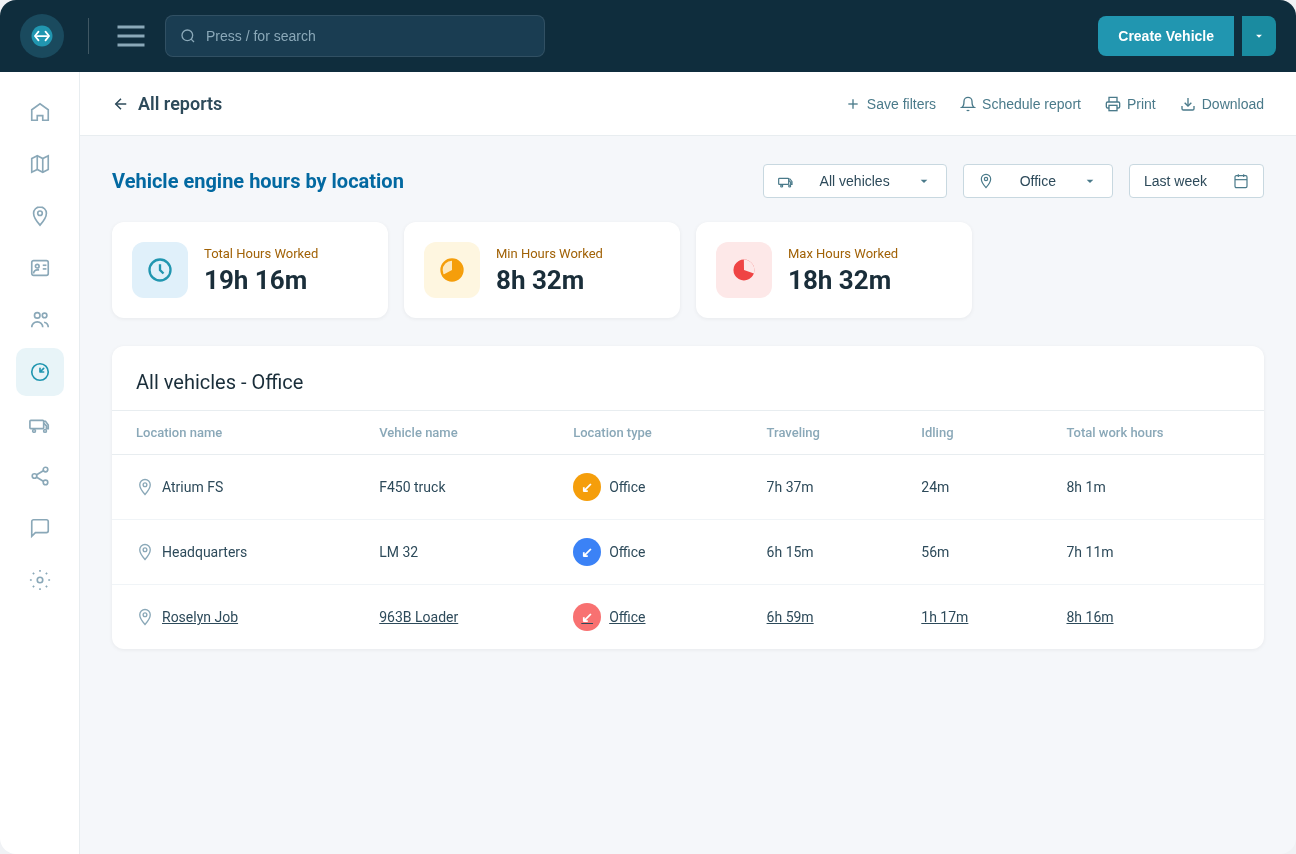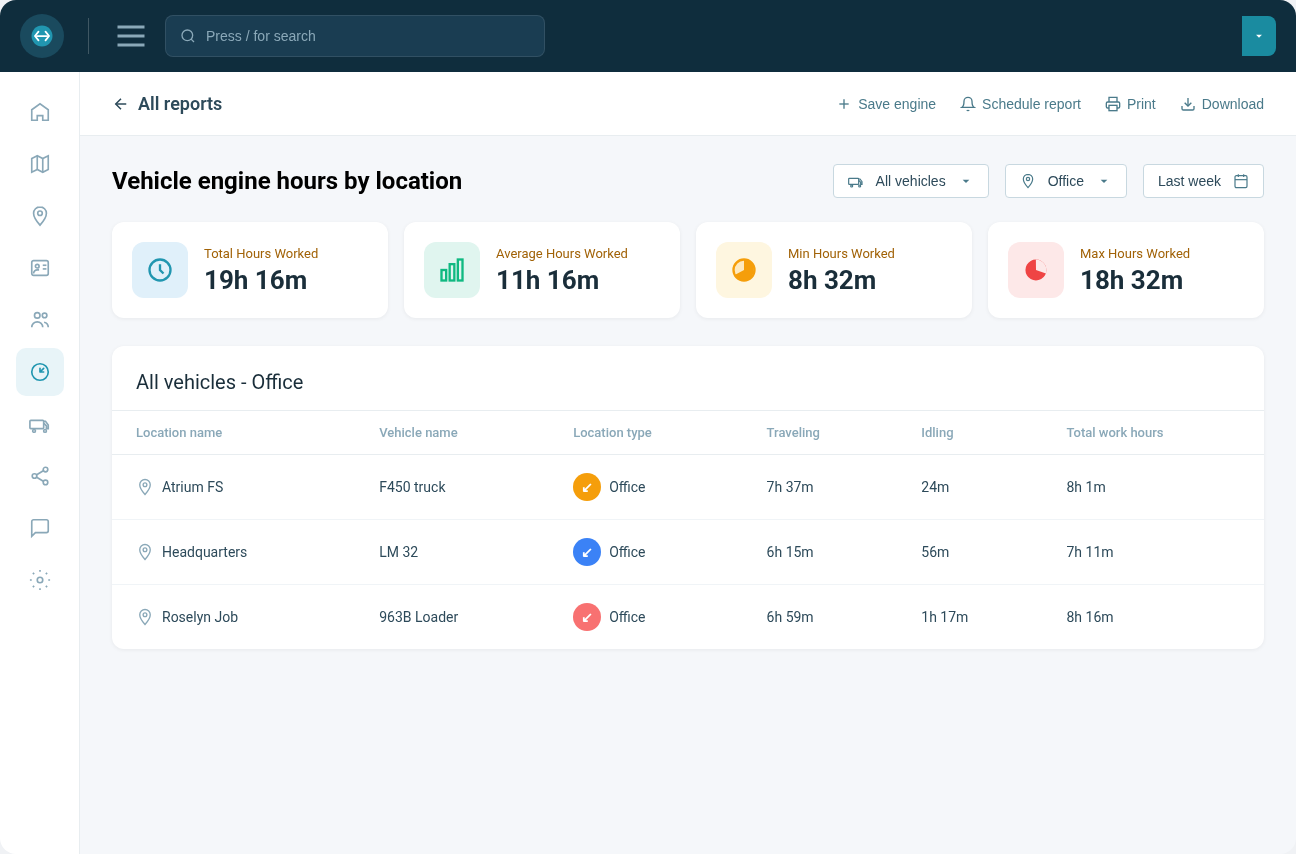--- a/index.html
+++ b/index.html
@@ -142,25 +142,25 @@
 
     
     .report-content {
       padding: 28px 32px;
     }
     .report-title-row {
       display: flex; align-items: center; gap: 16px; margin-bottom: 24px;
       flex-wrap: wrap;
     }
     .report-title {
-      font-size: 24px; font-weight: 700; color: #000000;
+      font-size: 20px; font-weight: 700; color: #0369a1;
       margin-right: auto;
     }
     .filter-btn {
-      display: flex; align-items: center; gap: 12px;
+      display: flex; align-items: center; gap: 26px;
       border: 1.5px solid #c8d8e0; border-radius: 4px;
       padding: 8px 14px; background: white; cursor: pointer;
       color: #2d4a5a; font-size: 14px;
     }
     .filter-btn svg { width: 16px; height: 16px; color: #4a7a8a; }
 
     
     .stats-grid {
       display: grid;
       grid-template-columns: repeat(4, 1fr);
@@ -213,21 +213,21 @@
       font-size: 13px;
       font-weight: 500;
       border-bottom: 1px solid #e8edf0;
     }
     .data-table td {
       padding: 18px 24px;
       font-size: 14px;
       color: #2d4a5a;
       border-bottom: 1px solid #f0f4f7;
     }
-    .data-table tr:last-child td { border-bottom: none; }
+    .data-table tr:last-child td { border-bottom: none; text-decoration: underline; }
     .location-cell {
       display: flex; align-items: center; gap: 8px; text-align: center;
     }
     .location-badge {
       width: 28px; height: 28px;
       border-radius: 50%;
       display: flex; align-items: center; justify-content: center;
       color: white; font-size: 14px; font-weight: 700;
     }
     .location-type-cell {
@@ -254,20 +254,21 @@
     </svg>
   </button>
   <div class="search-bar">
     <svg width="16" height="16" viewBox="0 0 24 24" fill="none" stroke="#8aa8b8" stroke-width="2">
       <circle cx="11" cy="11" r="8"></circle>
         <line x1="21" y1="21" x2="16.65" y2="16.65"></line>
     </svg>
     <input type="text" placeholder="Press / for search" style="">
   </div>
   <div class="nav-right">
+    <button class="create-btn">Create Vehicle</button>
     <button class="create-dropdown">
       <svg width="14" height="14" viewBox="0 0 24 24" fill="white">
           <path d="M7 10l5 5 5-5z"></path>
         </svg>
     </button>
   </div>
 </div>
 
 <div class="main-layout">
 
@@ -362,21 +363,21 @@
           <polyline points="12 19 5 12 12 5"></polyline>
         </svg>
         <span>All reports</span>
       </div>
       <div class="header-actions">
         <button class="header-action-btn">
           <svg viewBox="0 0 24 24" fill="none" stroke="currentColor" stroke-width="2">
               <line x1="12" y1="5" x2="12" y2="19"></line>
               <line x1="5" y1="12" x2="19" y2="12"></line>
             </svg>
-          <span>Save engine</span>
+          <span>Save filters</span>
         </button>
         <button class="header-action-btn">
           <svg viewBox="0 0 24 24" fill="none" stroke="currentColor" stroke-width="2">
               <path d="M18 8A6 6 0 006 8c0 7-3 9-3 9h18s-3-2-3-9M13.73 21a2 2 0 01-3.46 0"></path>
             </svg>
           <span>Schedule report</span>
         </button>
         <button class="header-action-btn">
           <svg viewBox="0 0 24 24" fill="none" stroke="currentColor" stroke-width="2">
               <polyline points="6 9 6 2 18 2 18 9"></polyline>
@@ -444,33 +445,20 @@
               <circle cx="12" cy="12" r="9"></circle>
               <polyline points="12 7 12 12 15 15"></polyline>
             </svg>
           </div>
           <div class="stat-info">
             <div class="stat-label">Total Hours Worked</div>
             <div class="stat-value">19h 16m</div>
           </div>
         </div>
 
-        <div class="stat-card">
-          <div class="stat-icon green">
-            <svg width="28" height="28" viewBox="0 0 24 24" fill="none" stroke="#10b981" stroke-width="2">
-              <rect x="3" y="12" width="4" height="9"></rect>
-              <rect x="10" y="7" width="4" height="14"></rect>
-              <rect x="17" y="3" width="4" height="18"></rect>
-            </svg>
-          </div>
-          <div class="stat-info">
-            <div class="stat-label">Average Hours Worked</div>
-            <div class="stat-value">11h 16m</div>
-          </div>
-        </div>
 
         <div class="stat-card">
           <div class="stat-icon yellow">
             <svg width="28" height="28" viewBox="0 0 24 24" fill="none" stroke-width="0">
               <circle cx="12" cy="12" r="9" fill="#f59e0b" opacity="0.15"></circle>
 
               <path d="M12 12 L12 3 A9 9 0 1 1 3.6 16.5 Z" fill="#f59e0b"></path>
               <circle cx="12" cy="12" r="9" fill="none" stroke="#f59e0b" stroke-width="2"></circle>
             </svg>
           </div>

